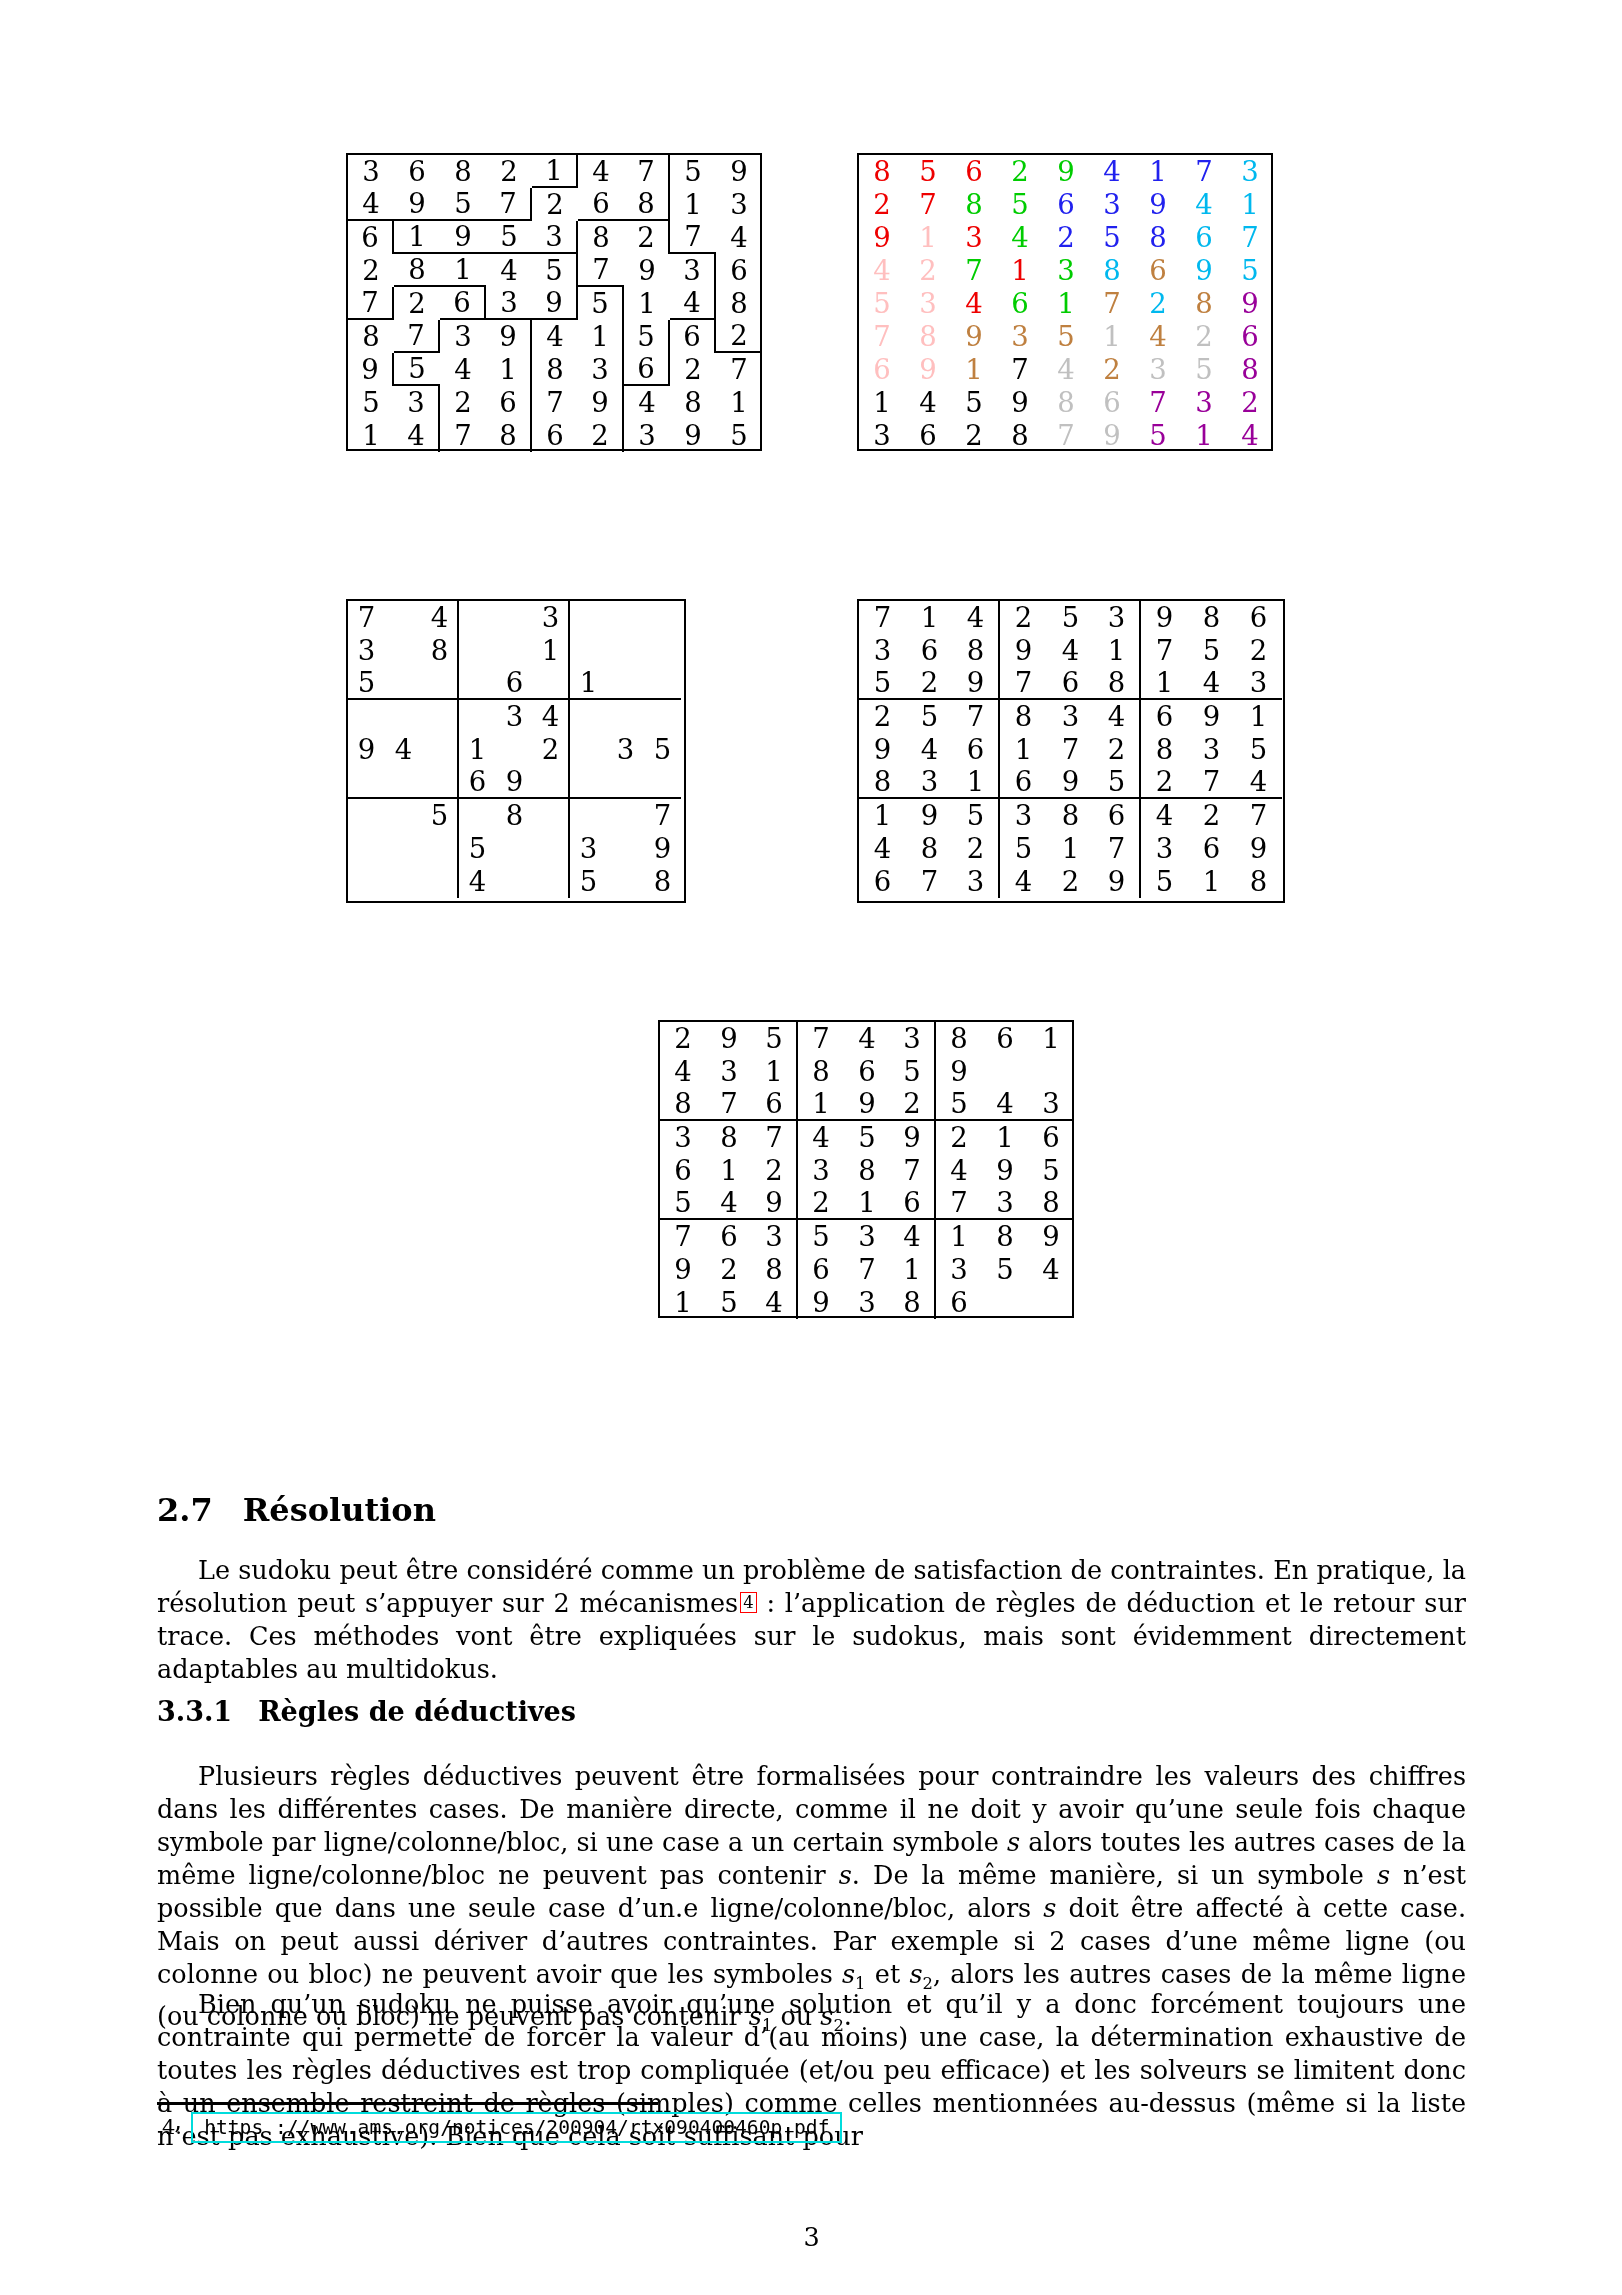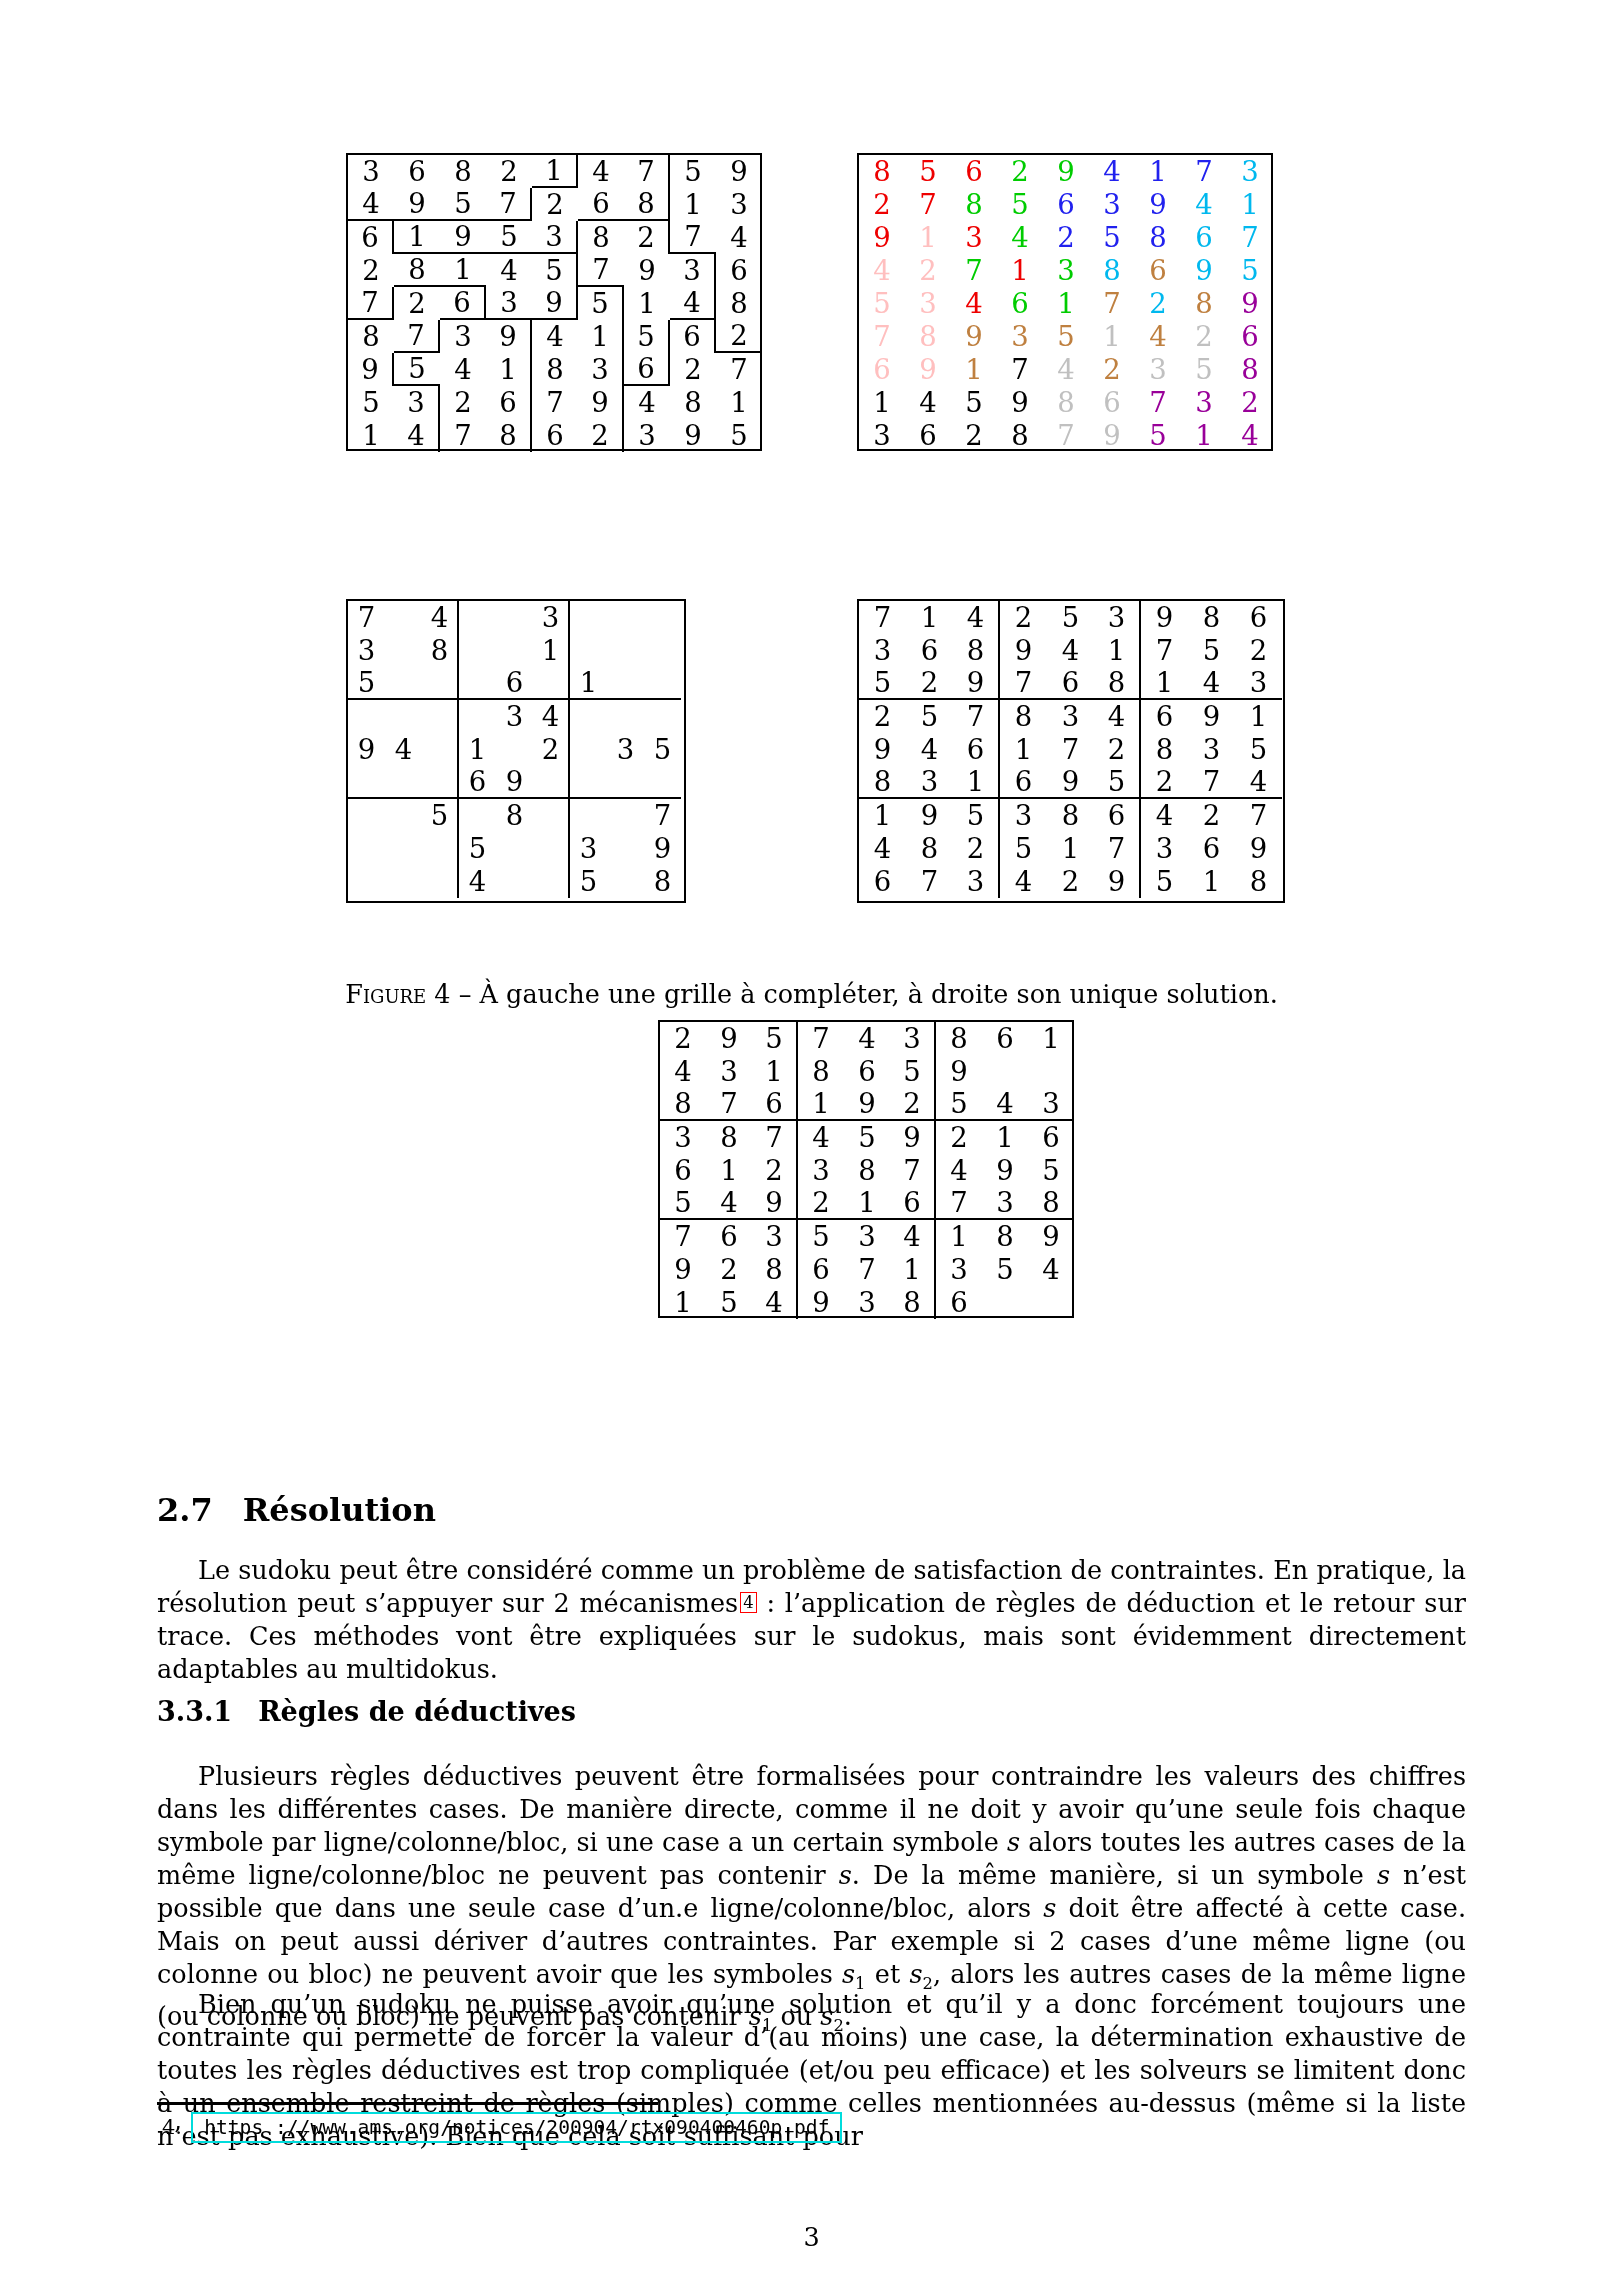--- a/index.html
+++ b/index.html
@@ -359,21 +359,20 @@
       <div class="cell">7</div>
       <div class="cell" style="border-right: 2px solid rgb(0, 0, 0);">3</div>
       <div class="cell">4</div>
       <div class="cell">2</div>
       <div class="cell" style="border-right: 2px solid rgb(0, 0, 0);">9</div>
       <div class="cell">5</div>
       <div class="cell">1</div>
       <div class="cell">8</div>
     </div>
 
-  <p class="caption centered" style="top:950px;"><span class="scaps">Figure 4</span><span> – À gauche une grille à compléter, à droite son unique solution.</span></p>
 
   <div class="grid" id="g-fig5" style="left: 658px; top: 1020px; width: 412px; height: 294px; grid-template-columns: repeat(9, 46px); grid-template-rows: repeat(9, 33px);">
       <div class="cell">2</div>
       <div class="cell">9</div>
       <div class="cell" style="border-right: 2px solid rgb(0, 0, 0);">5</div>
       <div class="cell">7</div>
       <div class="cell">4</div>
       <div class="cell" style="border-right: 2px solid rgb(0, 0, 0);">3</div>
       <div class="cell">8</div>
       <div class="cell">6</div>

